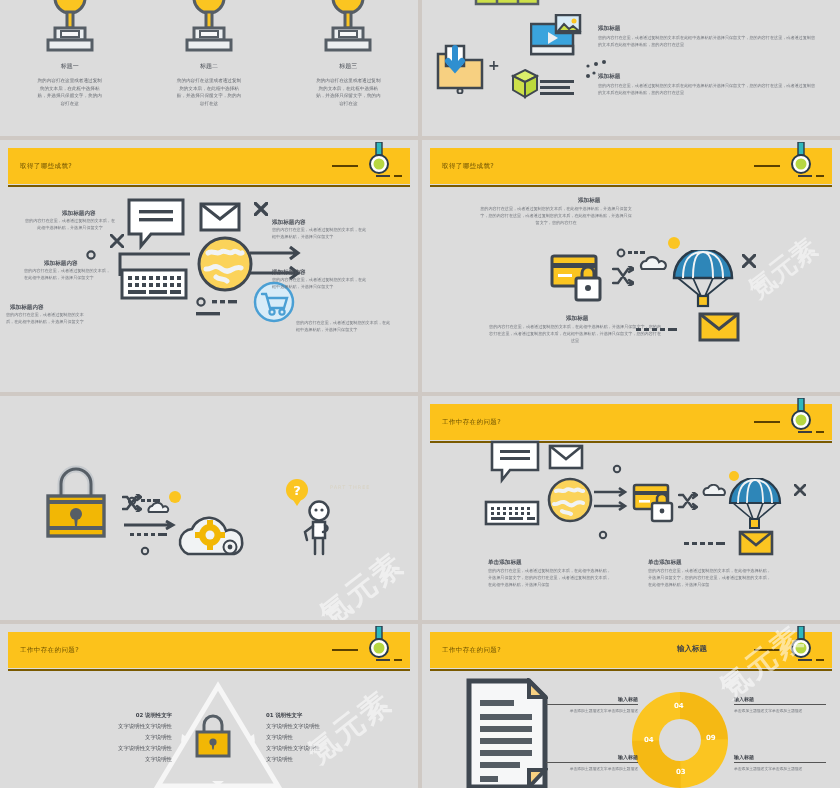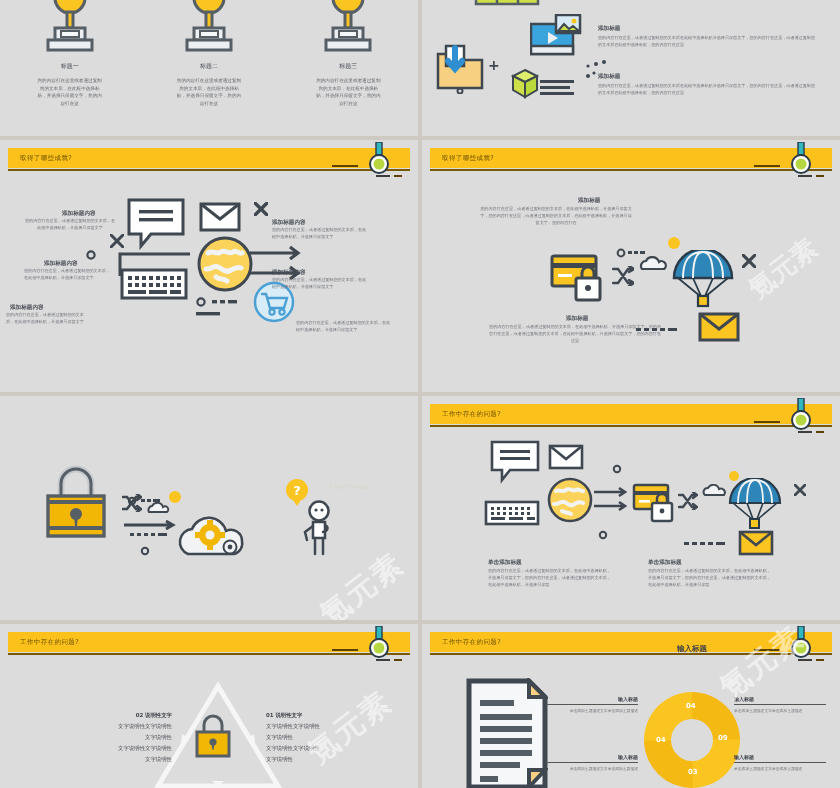--- a/index.html
+++ b/index.html
@@ -15,21 +15,21 @@
     grid-template-columns:418px 418px;
     grid-template-rows:136px 252px 224px 176px;
     column-gap:4px;row-gap:4px;
     padding:0 0 0 0;
   }
   .slide{
     position:relative;background:#dcdcdc;overflow:hidden;
   }
   
   .hdr{
-    position:absolute;left:8px;right:8px;top:8px;height:20px;
+    position:absolute;left:8px;right:8px;top:8px;height:36px;
     background:#fcc21b;
   }
   .hdr .hline{
     position:absolute;left:0;right:0;bottom:-3px;height:2px;background:#7a5a00;
   }
   .hdr .htxt{
     position:absolute;left:12px;top:50%;transform:translateY(-50%);
     font-size:6.5px;color:#6b5000;letter-spacing:.4px;white-space:nowrap;
   }
   .medal{position:absolute;right:16px;top:-6px;width:30px;height:34px;}
@@ -626,21 +626,21 @@
         <rect x="14" y="36" width="52" height="6"></rect>
         <rect x="14" y="48" width="52" height="6"></rect>
         <rect x="14" y="60" width="52" height="6"></rect>
         <rect x="14" y="72" width="52" height="6"></rect>
         <rect x="14" y="84" width="40" height="6"></rect>
         <rect x="14" y="98" width="18" height="6"></rect>
       </g>
       <path d="M63 92h16l-16 17z" fill="#f7d081" stroke="#3f4750" stroke-width="4"></path>
     </svg>
 
-    <div class="donut" style="left:222px;top:68px;text-decoration:underline;">
+    <div class="donut" style="left:210px;top:68px;text-decoration:underline;">
       <div class="dlabel" style="left:42px;top:10px;">04</div>
       <div class="dlabel" style="left:74px;top:42px;">09</div>
       <div class="dlabel" style="left:44px;top:76px;">03</div>
       <div class="dlabel" style="left:12px;top:44px;">04</div>
     </div>
     <div class="blk dcenter" style="left:222px;top:68px;width:96px;height:96px;">输入标题</div>
 
     <div class="sideitem" style="left:124px;top:72px;text-align:right;">
       <div class="st">输入标题</div>
       <div class="sr"></div>

